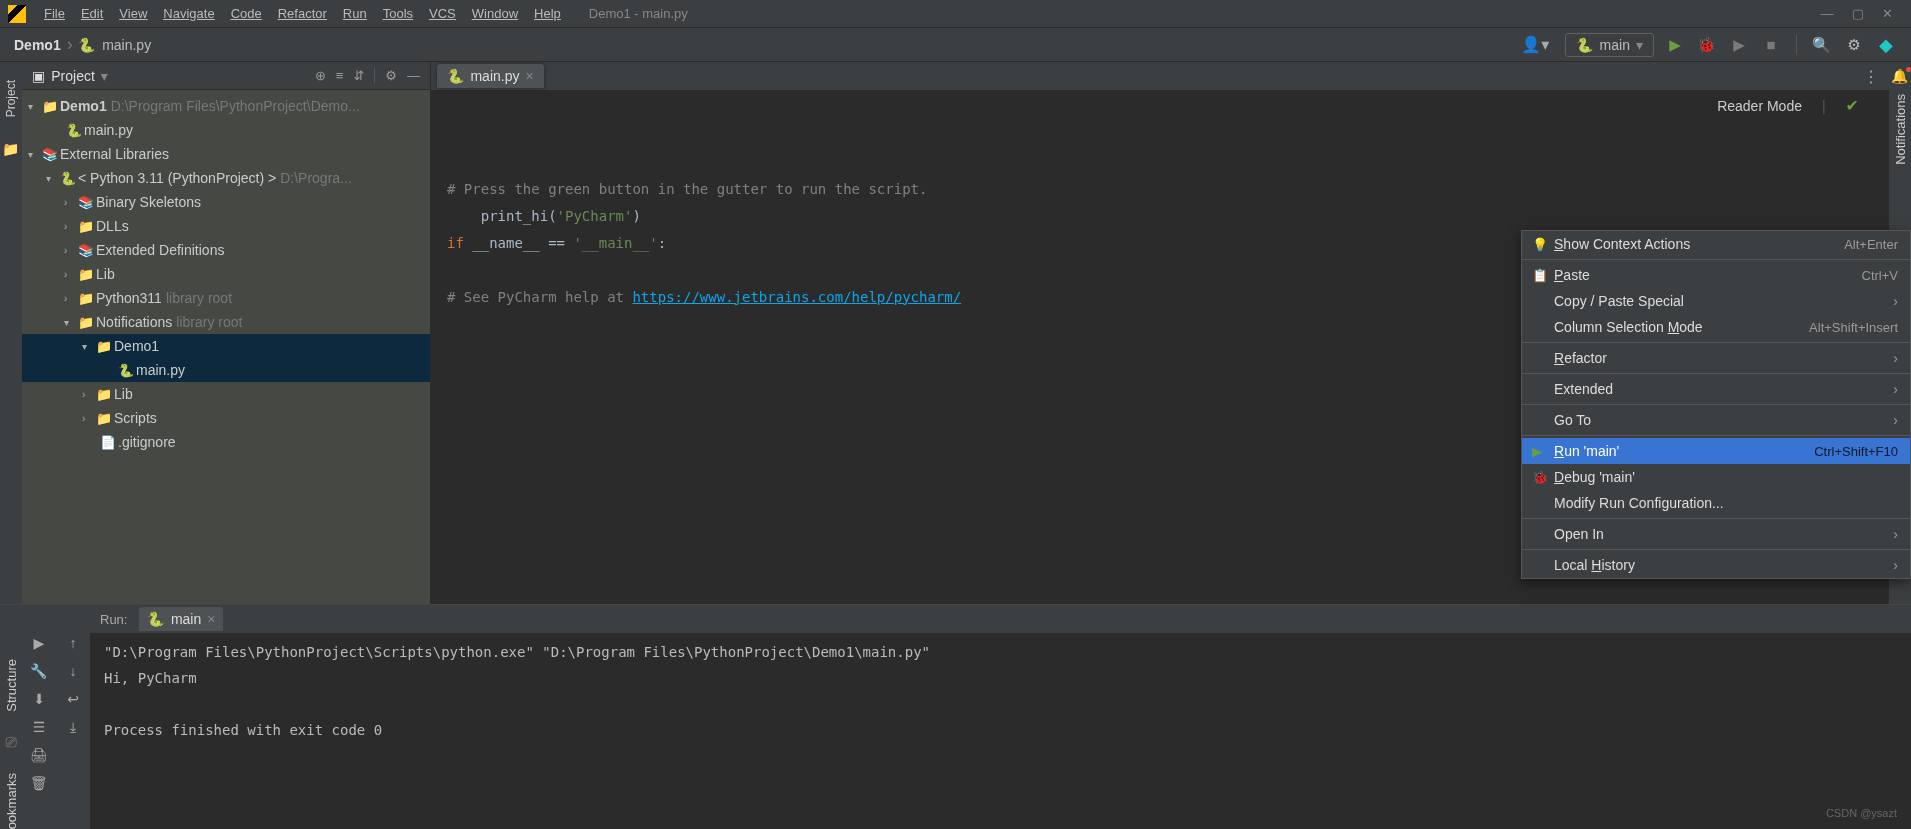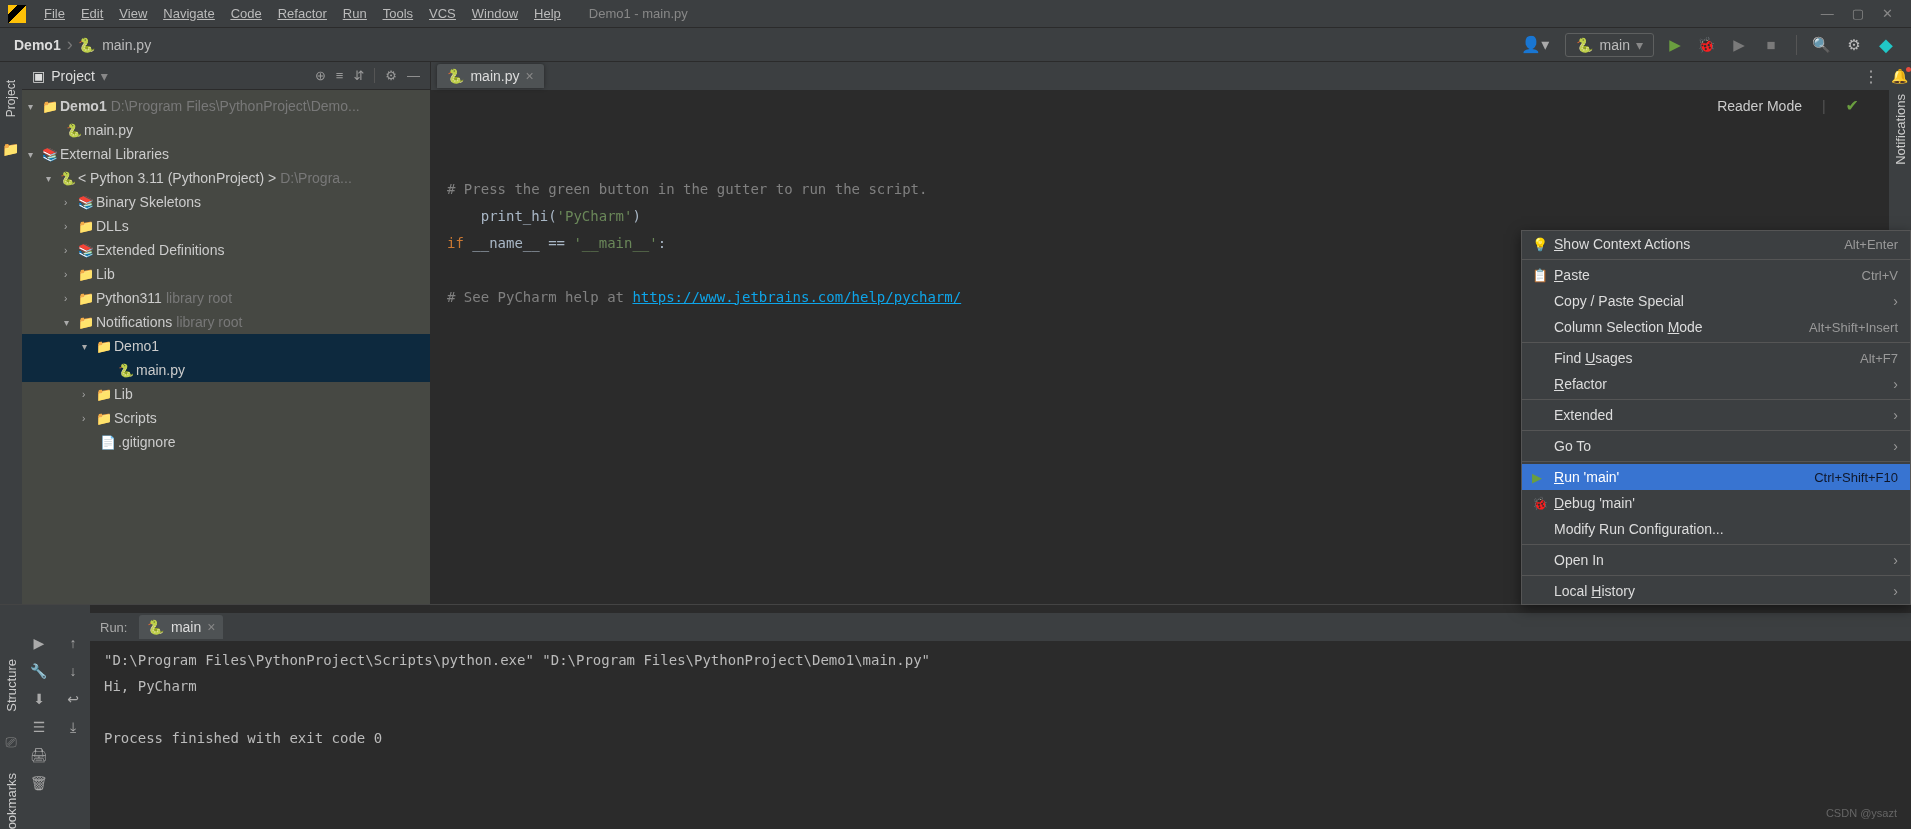--- a/index.html
+++ b/index.html
@@ -226,21 +226,20 @@
   flex: 1;
   display: flex;
   flex-direction: column;
 }
 .run-tabs {
   height: 28px;
   background: #3c3f41;
   display: flex;
   align-items: center;
   padding: 0 10px;
-  margin-top: 8px;
 }
 .run-tab-label { color: #aaa; margin-right: 12px; }
 .run-tab {
   display: flex;
   align-items: center;
   gap: 6px;
   padding: 4px 8px;
   background: #4e5254;
   border-radius: 3px 3px 0 0;
   font-size: 14px;
@@ -541,25 +540,20 @@
       <span class="ctx-sub">›</span>
     </div>
     <div class="ctx-item">
       <span class="ctx-ico"></span>
       <span class="ctx-label">Column Selection <span class="ctx-ul">M</span>ode</span>
       <span class="ctx-short">Alt+Shift+Insert</span>
     </div>
     <div class="ctx-sep"></div>
     <div class="ctx-item">
       <span class="ctx-ico"></span>
-      <span class="ctx-label">Find <span class="ctx-ul">U</span>sages</span>
-      <span class="ctx-short">Alt+F7</span>
-    </div>
-    <div class="ctx-item">
-      <span class="ctx-ico"></span>
       <span class="ctx-label"><span class="ctx-ul">R</span>efactor</span>
       <span class="ctx-sub">›</span>
     </div>
     <div class="ctx-sep"></div>
     <div class="ctx-item">
       <span class="ctx-ico"></span>
       <span class="ctx-label">Extended</span>
       <span class="ctx-sub">›</span>
     </div>
     <div class="ctx-sep"></div>

